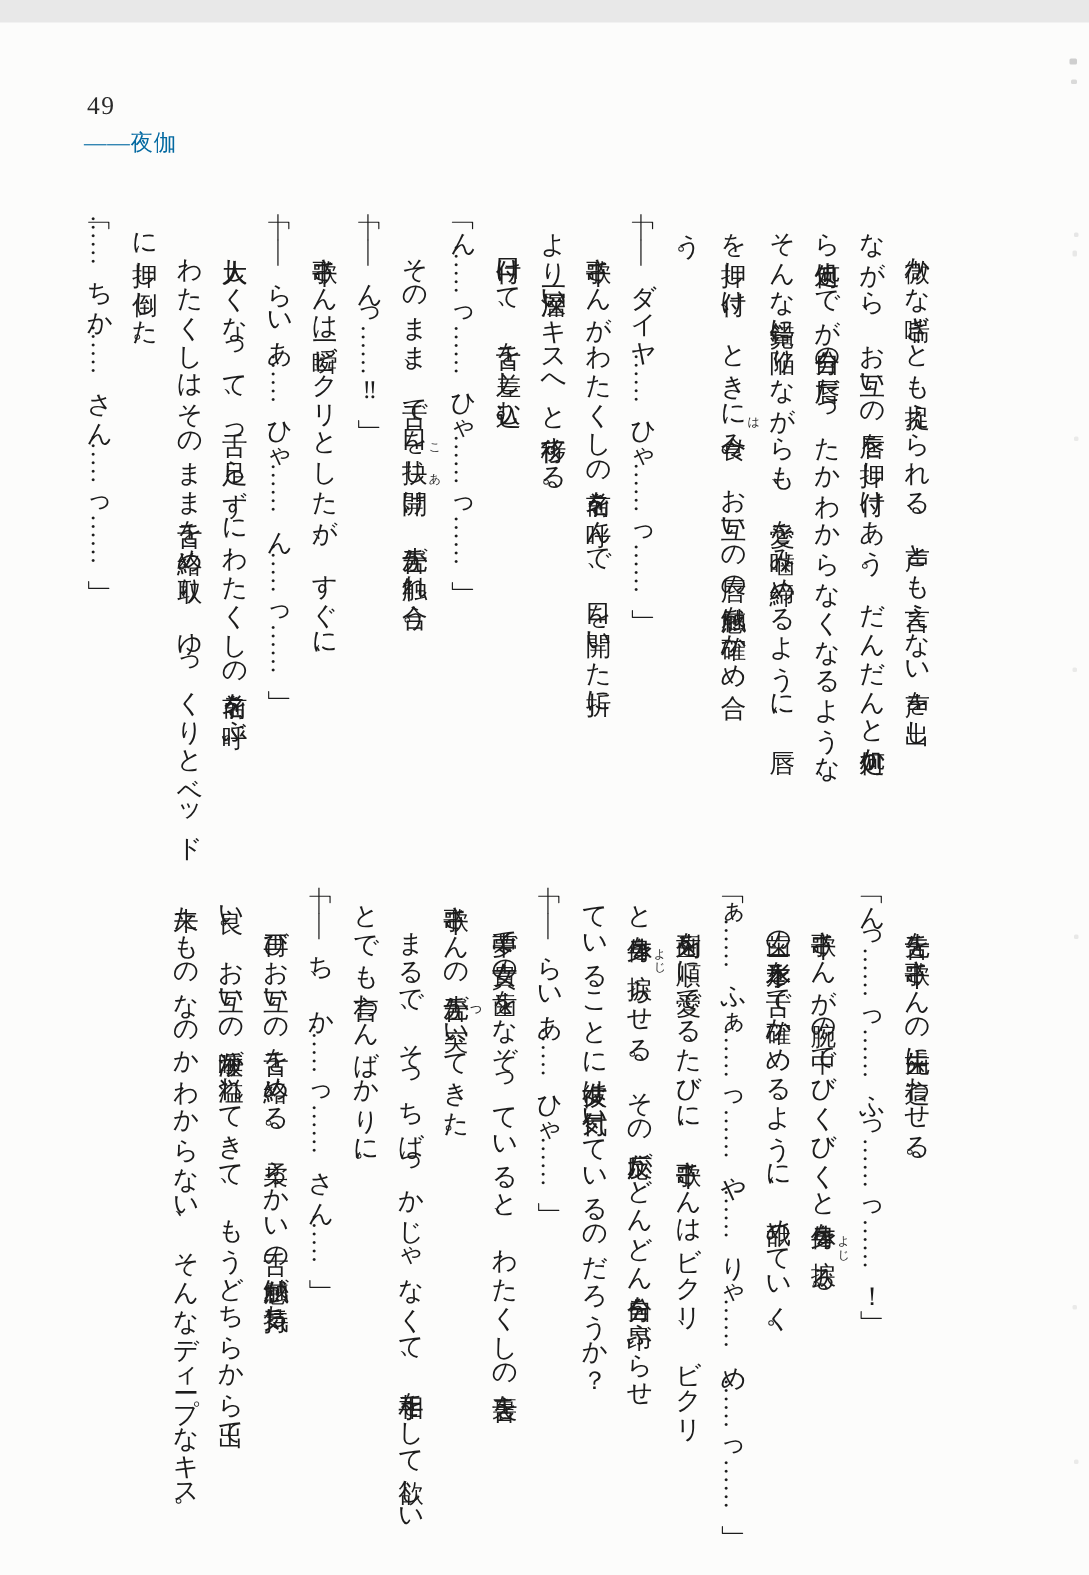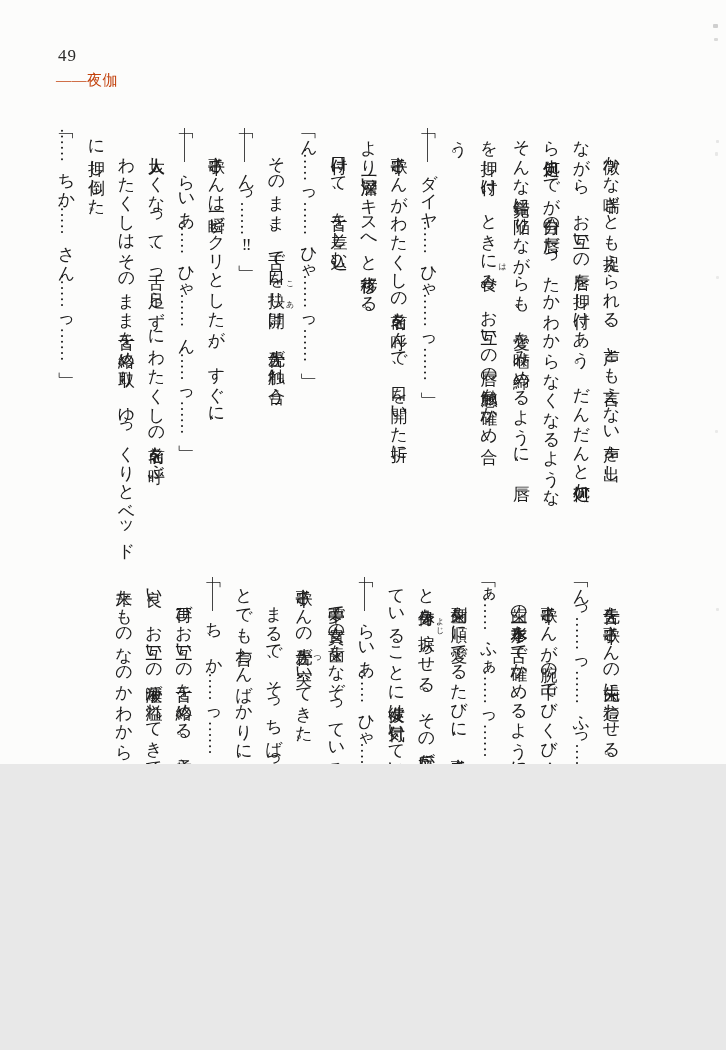--- a/index.html
+++ b/index.html
@@ -1,41 +1,41 @@
 <!DOCTYPE html>
 <html lang="ja"><head>
 <meta charset="utf-8">
 <style>
   * { margin: 0; padding: 0; box-sizing: border-box; }
   html, body { background: #e8e8e8; }
   .page {
     position: relative;
     width: 726px;
-    height: 764px;
-    margin: 0 auto;
+    height: 1036px;
+    margin: 15px auto;
     background: #fcfcfb;
     overflow: hidden;
     font-family: "Liberation Serif", "DejaVu Serif", serif;
     color: #1e1e1e;
   }
   .page-number {
     position: absolute;
     top: 46px;
     left: 58px;
     font-size: 17px;
     letter-spacing: 1px;
     color: #2a2a2a;
   }
   .running-header {
     position: absolute;
     top: 71px;
     left: 56px;
     font-size: 15px;
     letter-spacing: 0.5px;
-    color: #c2410c;
+    color: #0369a1;
   }
   .vblock {
     position: absolute;
     right: 100px;
     height: 430px;
     writing-mode: vertical-rl;
     text-orientation: mixed;
     font-size: 17px;
     line-height: 30px;
     letter-spacing: 0;

